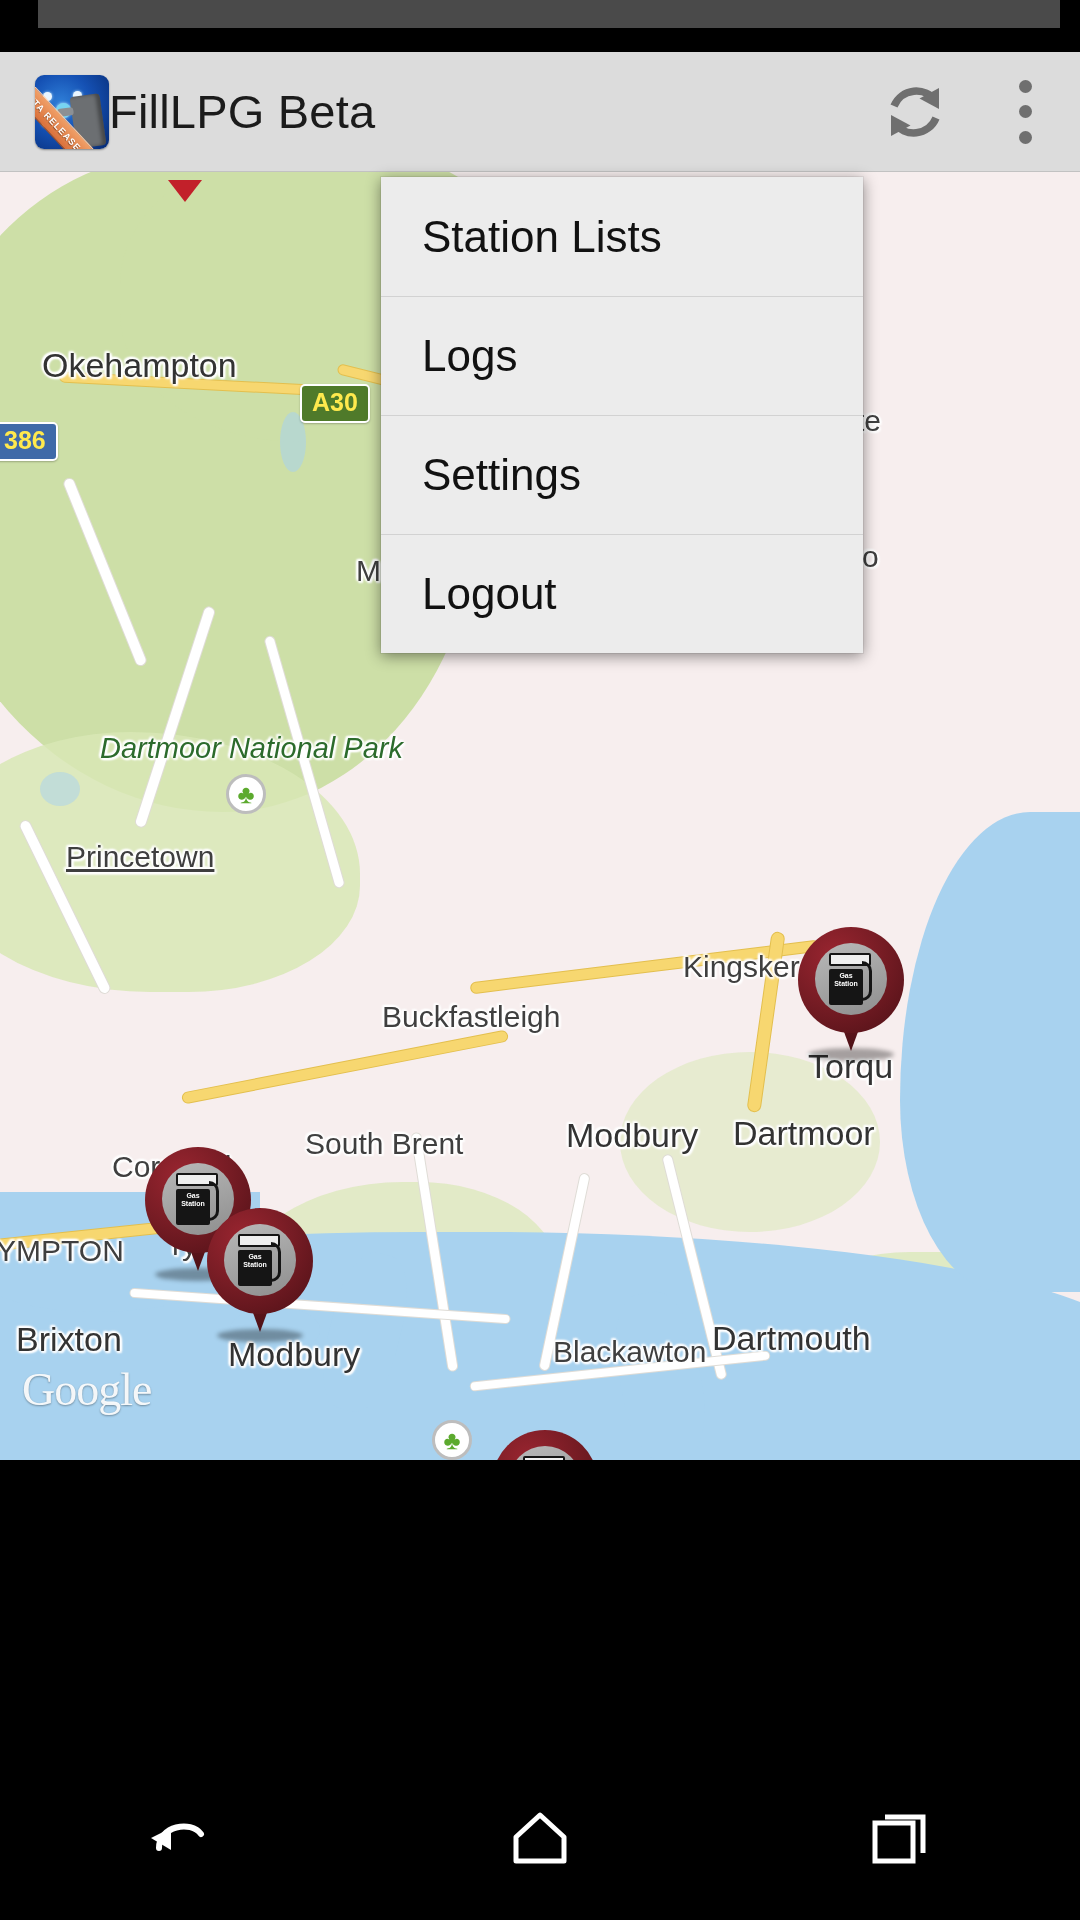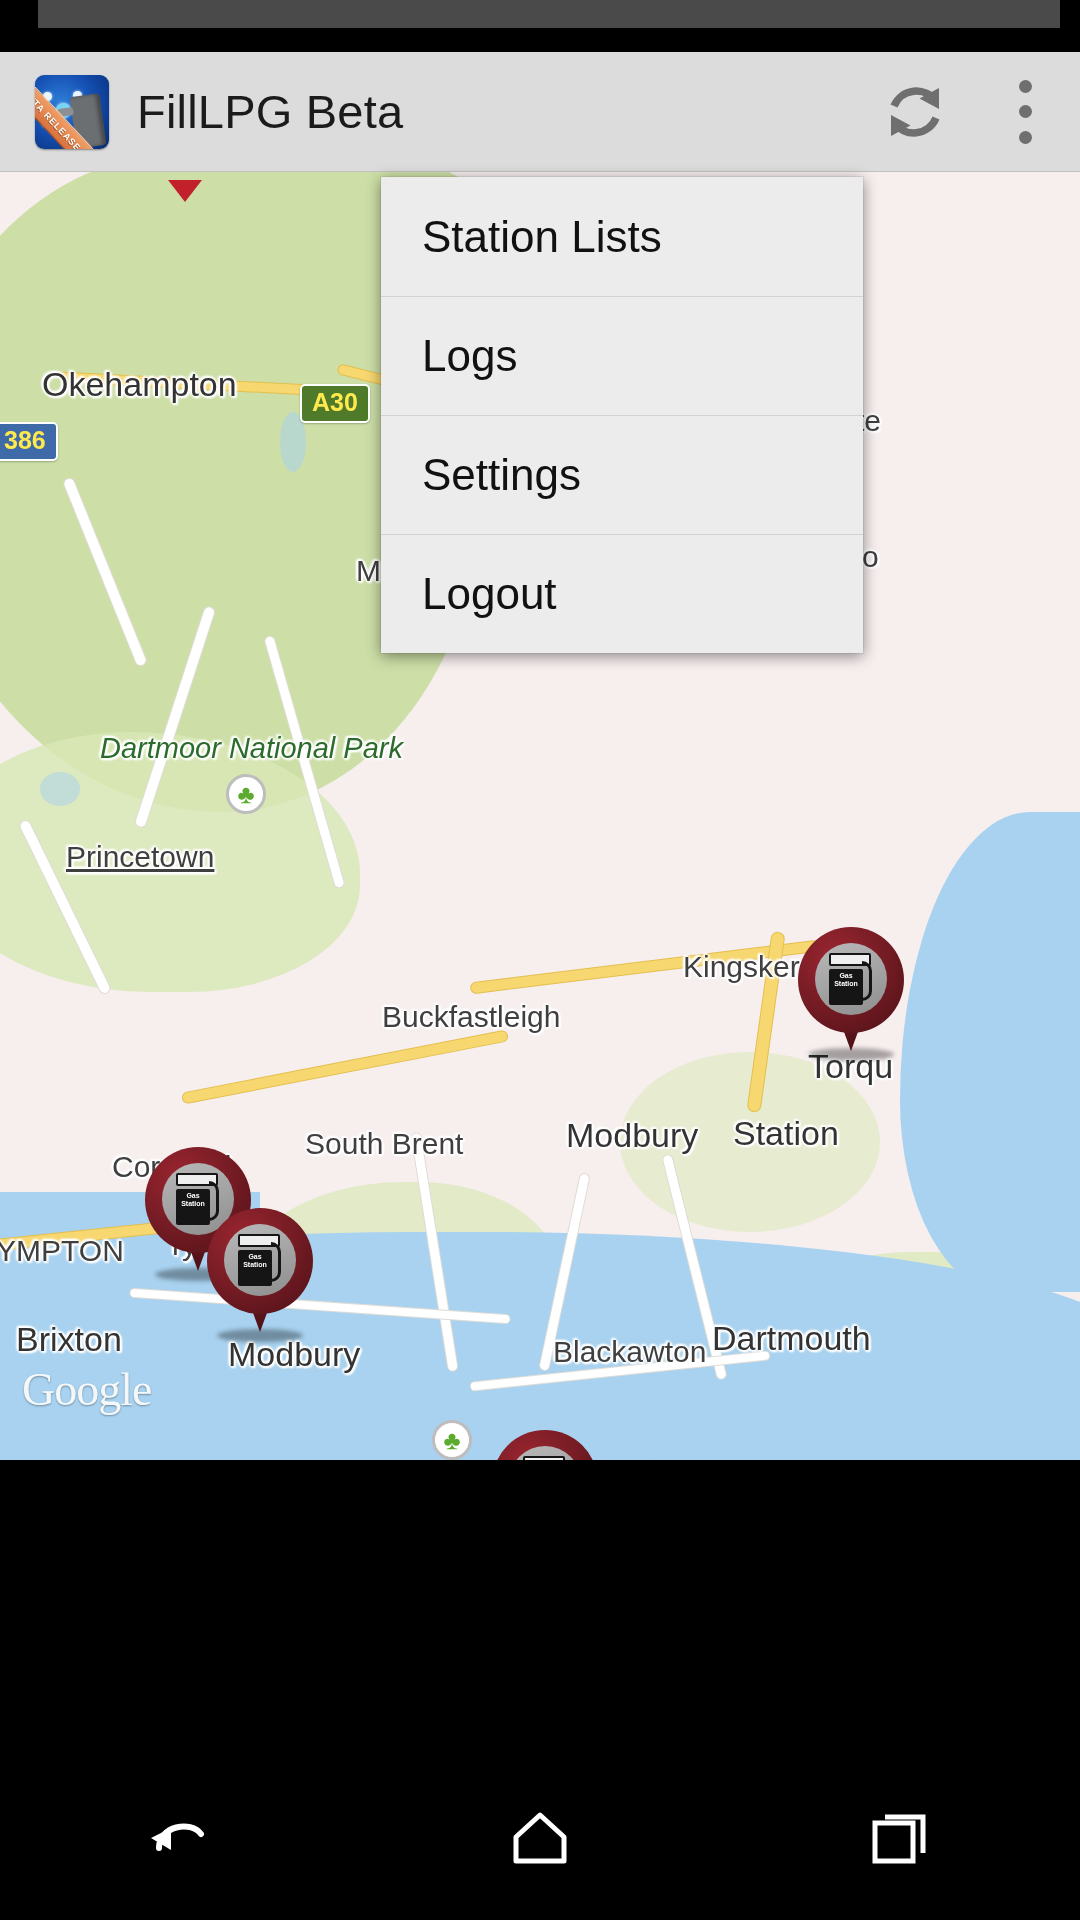--- a/index.html
+++ b/index.html
@@ -52,21 +52,21 @@
     background:linear-gradient(180deg,#f0a068,#d9703a);
     transform:rotate(47deg); transform-origin:0 0;
     border-top:1px solid #ffd0ab; border-bottom:1px solid #a9521f;
   }
   .app-icon .band span {
     display:block; font-size:9px; letter-spacing:1px; color:#fff;
     font-family:"Liberation Sans", sans-serif; font-weight:bold;
     text-align:center; line-height:21px; text-shadow:0 1px 1px rgba(0,0,0,.45);
   }
   .app-title {
-    margin-left:28px; font-size:47px; color:#1b1b1b; font-weight:400;
+    font-size:47px; color:#1b1b1b; font-weight:400;
     letter-spacing:.2px; line-height:1; white-space:nowrap;
   }
   .ab-spacer { flex:1 1 auto; }
   .ab-btn { width:110px; height:120px; display:flex; align-items:center; justify-content:center; flex:0 0 auto; }
   .refresh-icon svg { display:block; }
   .overflow-icon { width:14px; height:64px; display:flex; flex-direction:column; justify-content:space-between; align-items:center; }
   .overflow-icon b { display:block; width:13px; height:13px; border-radius:50%; background:#6f6f6f; }
 
   
   .map { position:absolute; left:0; top:172px; width:1080px; height:1288px; overflow:hidden; background:#e8e4dd; }
@@ -260,28 +260,28 @@
       <div class="road" style="left:60px;  top:640px; width:10px; height:190px; transform:rotate(-26deg);"></div>
       <div class="road" style="left:300px; top:460px; width:9px;  height:260px; transform:rotate(-16deg);"></div>
       <div class="road" style="left:430px; top:960px; width:9px;  height:240px; transform:rotate(-9deg);"></div>
       <div class="road" style="left:560px; top:1000px;width:9px;  height:200px; transform:rotate(12deg);"></div>
       <div class="road" style="left:690px; top:980px; width:9px;  height:230px; transform:rotate(-14deg);"></div>
       <div class="road" style="left:130px; top:1130px;width:380px;height:8px;  transform:rotate(4deg);"></div>
       <div class="road" style="left:470px; top:1195px;width:300px;height:8px;  transform:rotate(-6deg);"></div>
     </div>
 
     <div class="map-layer" id="map-labels">
-        <div class="map-label lbl-city" style="left: 22px; top: 193px; padding-left: 20px;">Okehampton</div>
+        <div class="map-label lbl-city" style="left: 22px; top: 174px; padding-left: 20px;">Okehampton</div>
         <div class="map-label lbl-park" style="left: 100px; top: 560px;">Dartmoor National Park</div>
         <div class="map-label lbl-town" style="left: 66px; top: 668px; text-decoration: underline;">Princetown</div>
         <div class="map-label lbl-town" style="left: 356px; top: 382px;">M</div>
         <div class="map-label lbl-town" style="left: 382px; top: 828px;">Buckfastleigh</div>
         <div class="map-label lbl-town" style="left: 683px; top: 778px;">Kingskersw</div>
         <div class="map-label lbl-city" style="left: 808px; top: 875px;">Torqu</div>
-        <div class="map-label lbl-city" style="left: 733px; top: 942px;">Station</div>
+        <div class="map-label lbl-city" style="left: 733px; top: 942px;">Dartmoor</div>
         <div class="map-label lbl-city" style="left: 566px; top: 944px;">Modbury</div>
         <div class="map-label lbl-town" style="left: 305px; top: 955px;">South Brent</div>
         <div class="map-label lbl-town" style="left: 112px; top: 978px;">Corn</div>
         <div class="map-label lbl-town" style="left: 198px; top: 978px;">od</div>
         <div class="map-label lbl-town" style="left: -4px; top: 1062px;">YMPTON</div>
         <div class="map-label lbl-town" style="left: 172px; top: 1056px;">ry</div>
         <div class="map-label lbl-town" style="left: 280px; top: 1056px;">e</div>
         <div class="map-label lbl-city" style="left: 16px; top: 1148px;">Brixton</div>
         <div class="map-label lbl-city" style="left: 228px; top: 1163px; text-align: right;">Modbury</div>
         <div class="map-label lbl-town" style="left: 553px; top: 1163px;">Blackawton</div>

